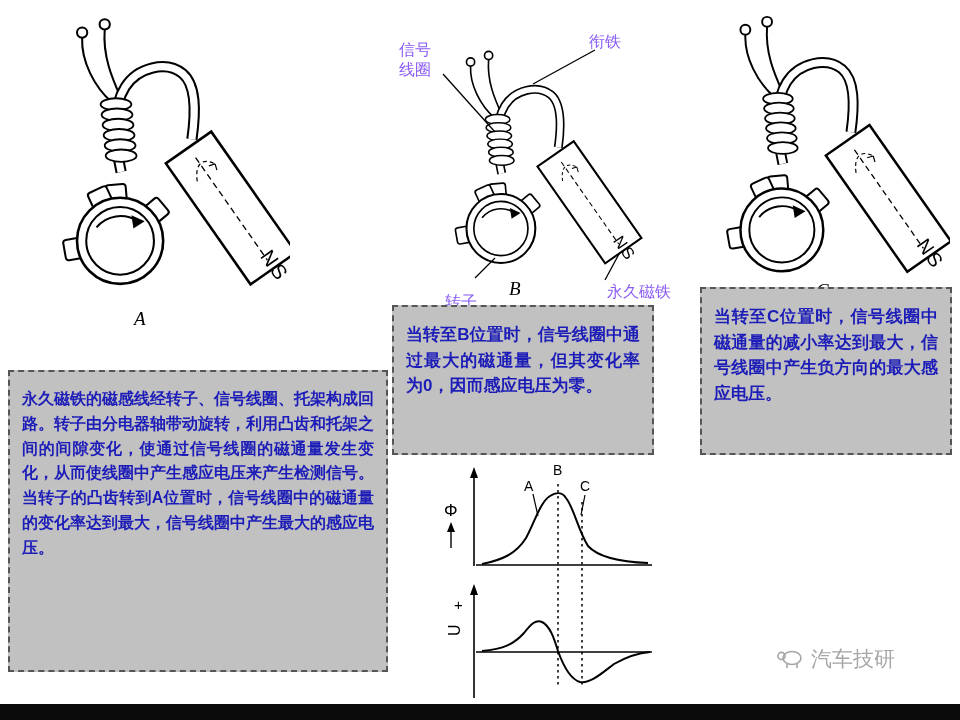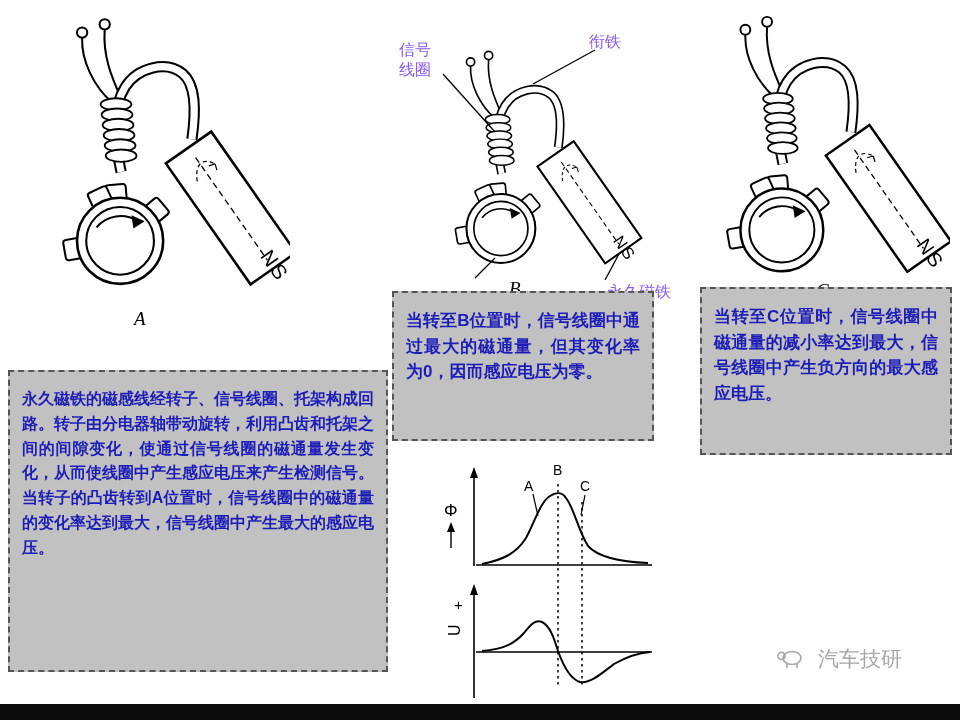--- a/index.html
+++ b/index.html
@@ -29,21 +29,21 @@
     color:#000;
   }
   .callout{
     position:absolute;
     font-size:16px;
     color:#8b5cf6;
     line-height:1.25;
   }
   .watermark{
     position:absolute;left:775px;top:645px;
-    display:flex;align-items:center;gap:13px;
+    display:flex;align-items:center;gap:6px;
     color:#a6a6a6;font-size:21px;
   }
   .bottom-bar{
     position:absolute;left:0;top:704px;width:960px;height:16px;background:#0b0b0b;
   }
   svg text{font-family:"Liberation Sans",sans-serif;}
 </style>
 </head>
 <body>
 
@@ -131,21 +131,21 @@
       <text x="231" y="240" transform="rotate(55 231 240)" font-size="20" letter-spacing="2" fill="#000">NS</text>
     </g>
   </svg>
   <div class="pos-label" style="left:128px;top:272px;">C</div>
 </div>
 
 <div class="panel" style="left:8px;top:370px;width:380px;height:302px;font-size:16px;line-height:1.55;">
   <span>永久磁铁的磁感线经转子、信号线圈、托架构成回路。转子由分电器轴带动旋转，利用凸齿和托架之间的间隙变化，使通过信号线圈的磁通量发生变化，从而使线圈中产生感应电压来产生检测信号。当转子的凸齿转到A位置时，信号线圈中的磁通量的变化率达到最大，信号线圈中产生最大的感应电压。</span>
 </div>
 
-<div class="panel" style="left:392px;top:291px;width:262px;height:150px;">
+<div class="panel" style="left:392px;top:305px;width:262px;height:150px;">
   <span>当转至B位置时，信号线圈中通过最大的磁通量，但其变化率为0，因而感应电压为零。</span>
 </div>
 
 <div class="panel" style="left:700px;top:287px;width:252px;height:168px;">
   <span>当转至C位置时，信号线圈中磁通量的减小率达到最大，信号线圈中产生负方向的最大感应电压。</span>
 </div>
 
 <div class="abs" style="left:430px;top:460px;width:230px;height:245px;">
   <svg viewBox="0 0 230 245" width="230" height="245">
 

